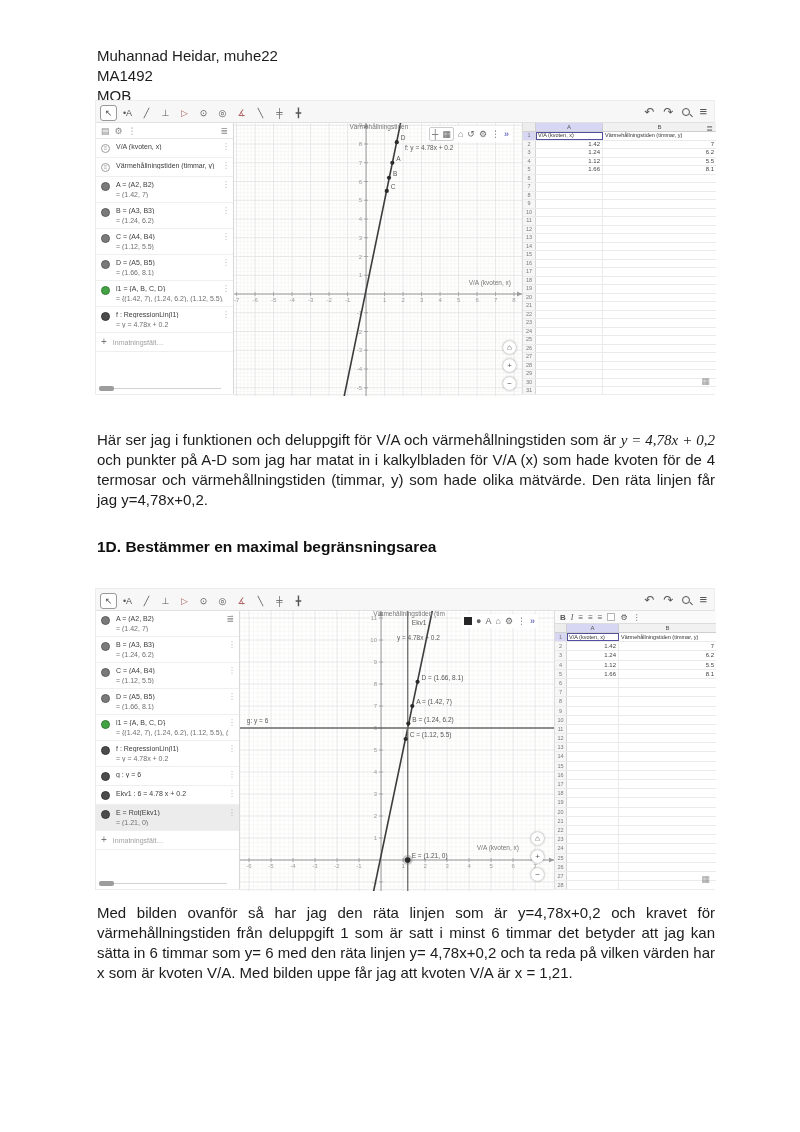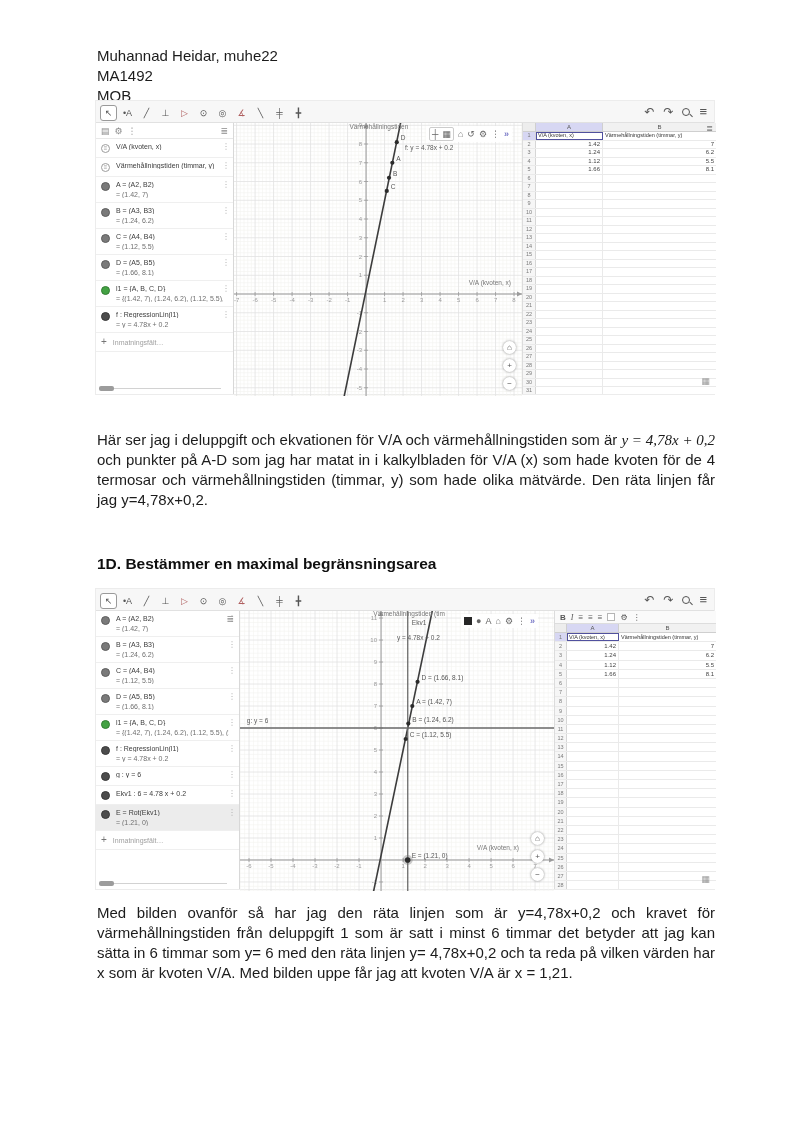--- a/index.html
+++ b/index.html
@@ -594,23 +594,23 @@
             <div class="rn" style="width: 13px; line-height: 7.5px;">31</div>
             <div class="cell" style="width: 67px; line-height: 7.5px;"></div>
             <div class="cell" style="width: 114px; line-height: 7.5px;"></div>
           </div>
         </div>
       <span class="kb-icon">▦</span>
     </div>
   </div>
 </section>
 
-<p class="para" style="top:430px;"><span>Här ser jag i deluppgift och ekvationen för V/A och värmehållningstiden som är </span><span class="mathit">y = 4,78x + 0,2</span><span> och punkter på A-D som jag har matat in i kalkylbladen för V/A (x) som hade kvoten för de 4 termosar och värmehållningstiden (timmar, y) som hade olika mätvärde. Den räta linjen får jag y=4,78x+0,2.</span></p>
-
-<div class="heading" style="top:555px;">1D. Bestämmer en maximal begränsningsarea</div>
+<p class="para" style="top:430px;"><span>Här ser jag i funktionen och deluppgift för V/A och värmehållningstiden som är </span><span class="mathit">y = 4,78x + 0,2</span><span> och punkter på A-D som jag har matat in i kalkylbladen för V/A (x) som hade kvoten för de 4 termosar och värmehållningstiden (timmar, y) som hade olika mätvärde. Den räta linjen får jag y=4,78x+0,2.</span></p>
+
+<div class="heading" style="top:538px;">1D. Bestämmer en maximal begränsningsarea</div>
 
 <section class="shot" id="shot2" style="top:588px;height:302px;">
   <div class="gg-toolbar">
     <div class="tools" id="s2-tools"><span class="tool sel">↖</span><span class="tool">•A</span><span class="tool">╱</span><span class="tool">⊥</span><span class="tool warm">▷</span><span class="tool">⊙</span><span class="tool">◎</span><span class="tool warm">∡</span><span class="tool">╲</span><span class="tool">╪</span><span class="tool">╋</span></div>
     <div class="win-icons">
       <span class="wi">↶</span>
       <span class="wi">↷</span>
       <span class="mag"></span>
       <span class="wi menu">≡</span>
     </div>

